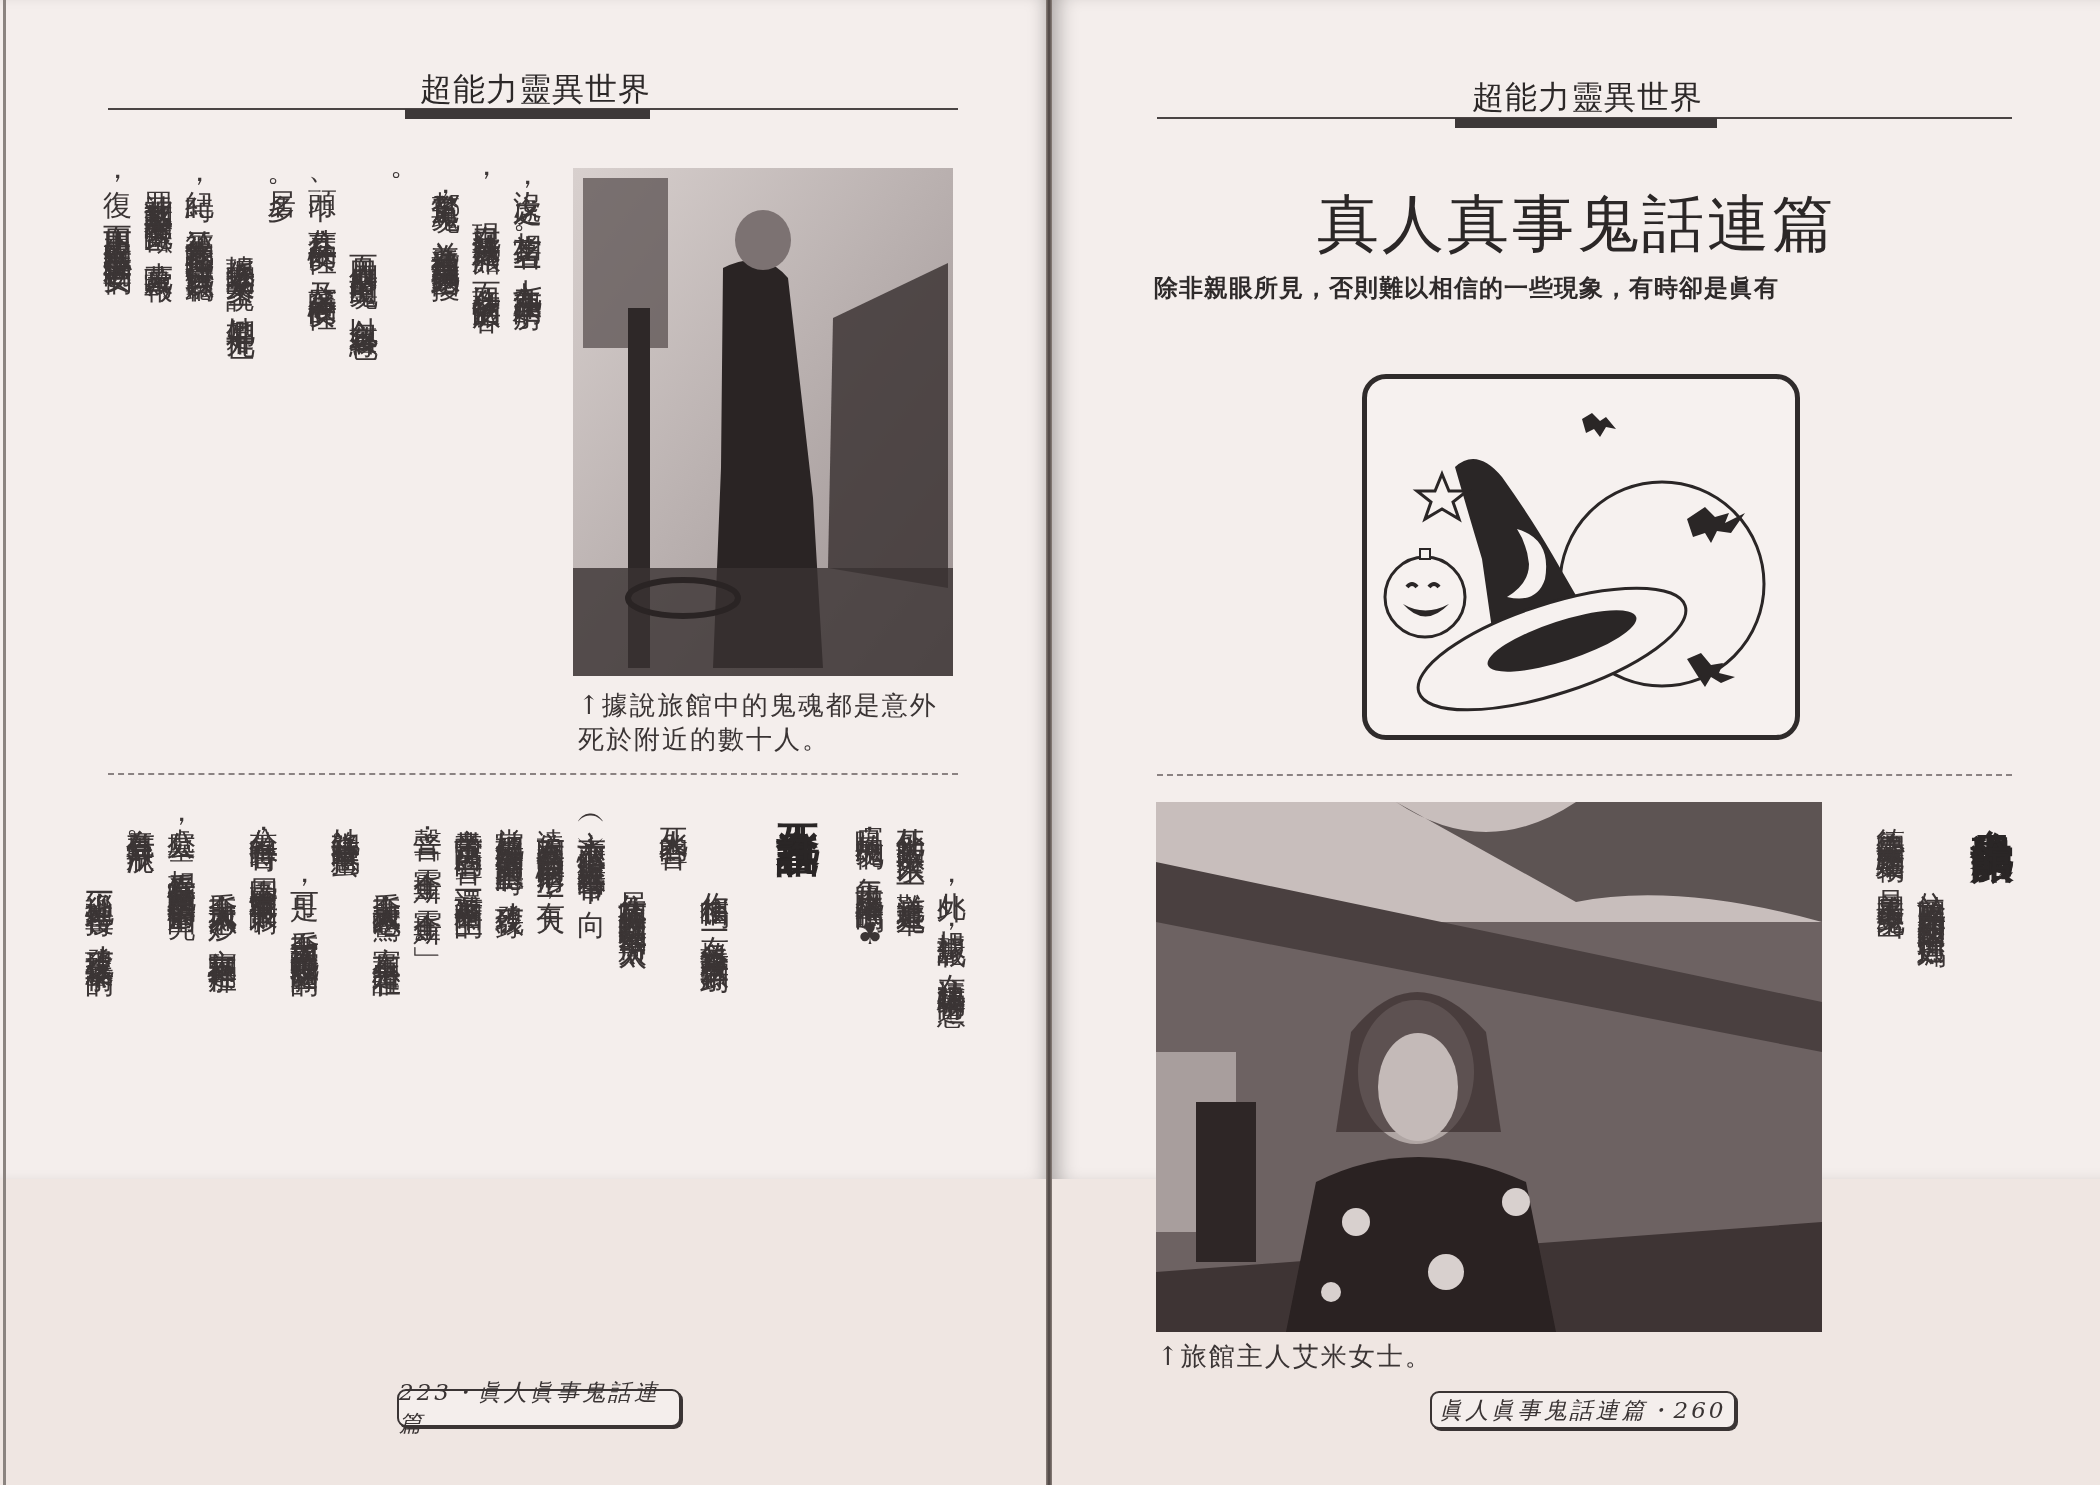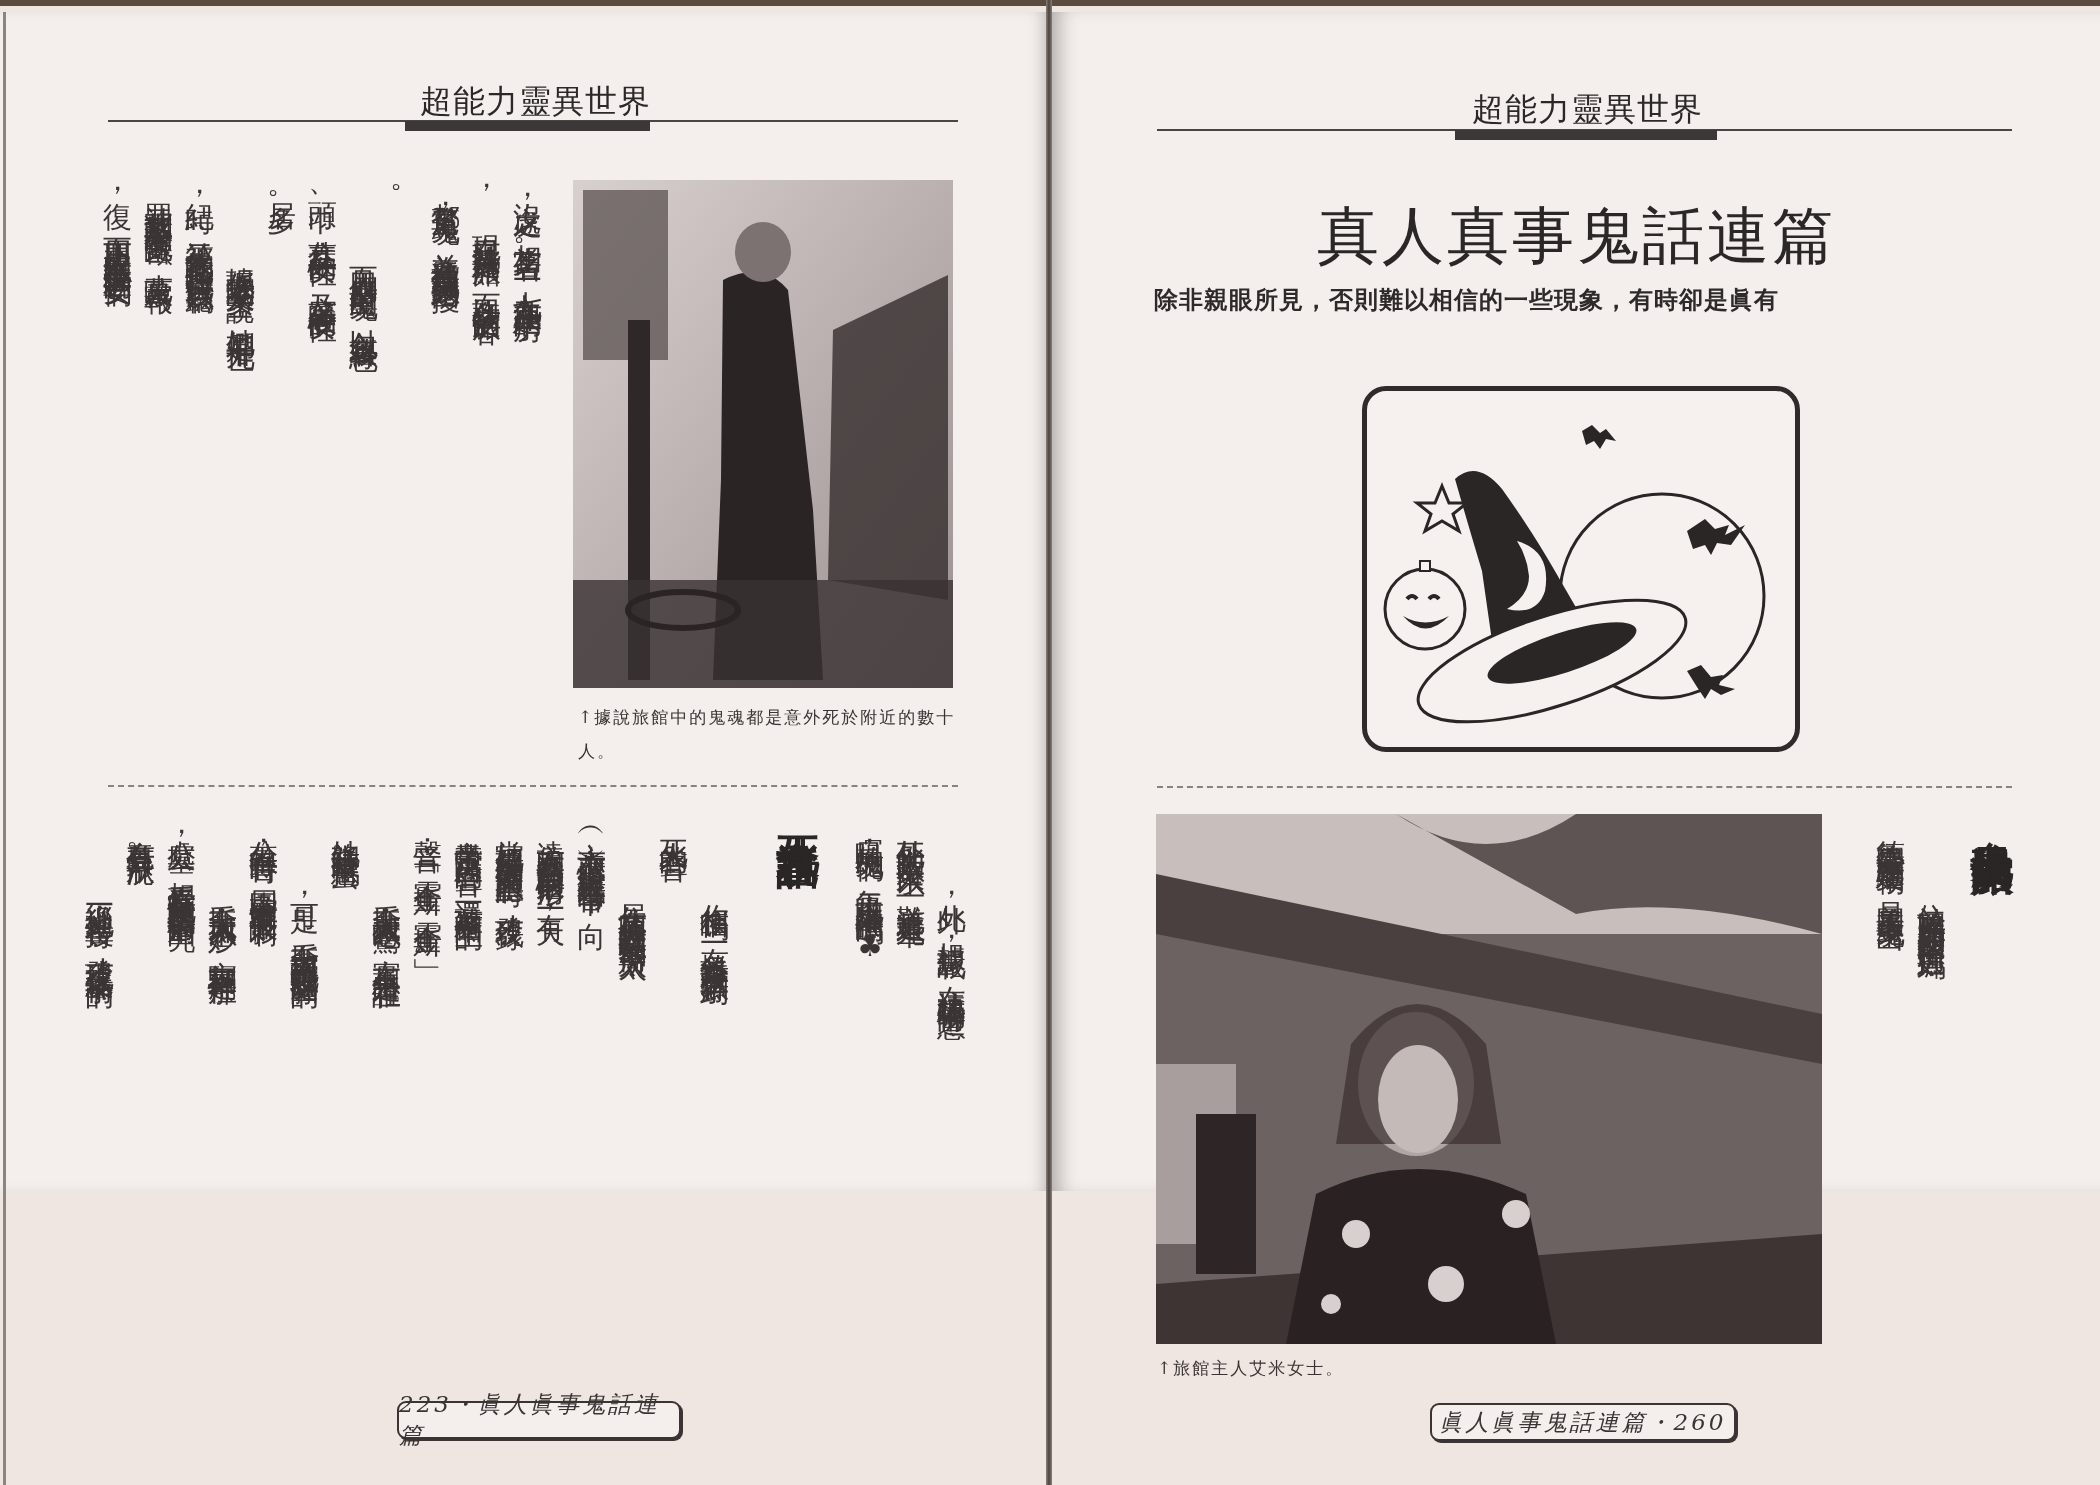--- a/index.html
+++ b/index.html
@@ -3,21 +3,21 @@
 <meta charset="utf-8">
 <style>
   html, body { margin:0; padding:0; }
   body {
     width:2100px; height:1485px; overflow:hidden; position:relative;
     background:#efe6e2;
     font-family:"DejaVu Serif", serif;
     color:#3a3434;
   }
   .page {
-    position:absolute; top:12px; height:1179px;
+    position:absolute; top:0; height:1179px;
     background:#f4eeec;
   }
   .page-left { left:0; width:1050px; box-shadow: inset -14px 0 18px -10px rgba(0,0,0,0.28); }
   .page-right { left:1052px; width:1048px; box-shadow: inset 16px 0 20px -10px rgba(0,0,0,0.3); }
   .gutter {
     position:absolute; left:1046px; top:0; width:6px; height:1485px;
     background:linear-gradient(90deg,#8a807a,#4a4240,#8a807a);
   }
   .left-edge { position:absolute; left:3px; top:0; width:3px; height:1485px; background:#8b8480; }
   .top-band { position:absolute; left:0; top:0; width:2100px; height:6px; background:#5a4a40; }
@@ -45,21 +45,21 @@
   .vtext p { margin:0; }
   .vhead {
     position:absolute; writing-mode:vertical-rl; text-orientation:upright;
     font-family:"DejaVu Serif", serif; font-weight:bold;
     font-size:43px; letter-spacing:2px; color:#2a2626;
   }
 
   .photo { position:absolute; overflow:hidden; }
   .caption {
     position:absolute; font-family:"DejaVu Serif", serif;
-    font-size:17px; line-height:34px; letter-spacing:2px; color:#3a3434;
+    font-size:26px; line-height:34px; letter-spacing:2px; color:#3a3434;
   }
   .dashed { position:absolute; border-top:2px dashed #8a8282; height:0; }
 
   .folio {
     position:absolute; border:2px solid #3a3434; border-radius:9px;
     box-shadow:2px 2px 0 #3a3434;
     font-family:"DejaVu Serif", serif; font-style:italic;
     font-size:23px; letter-spacing:3px; color:#3a3434;
     display:flex; align-items:center; justify-content:center;
     background:#f4eeec;

